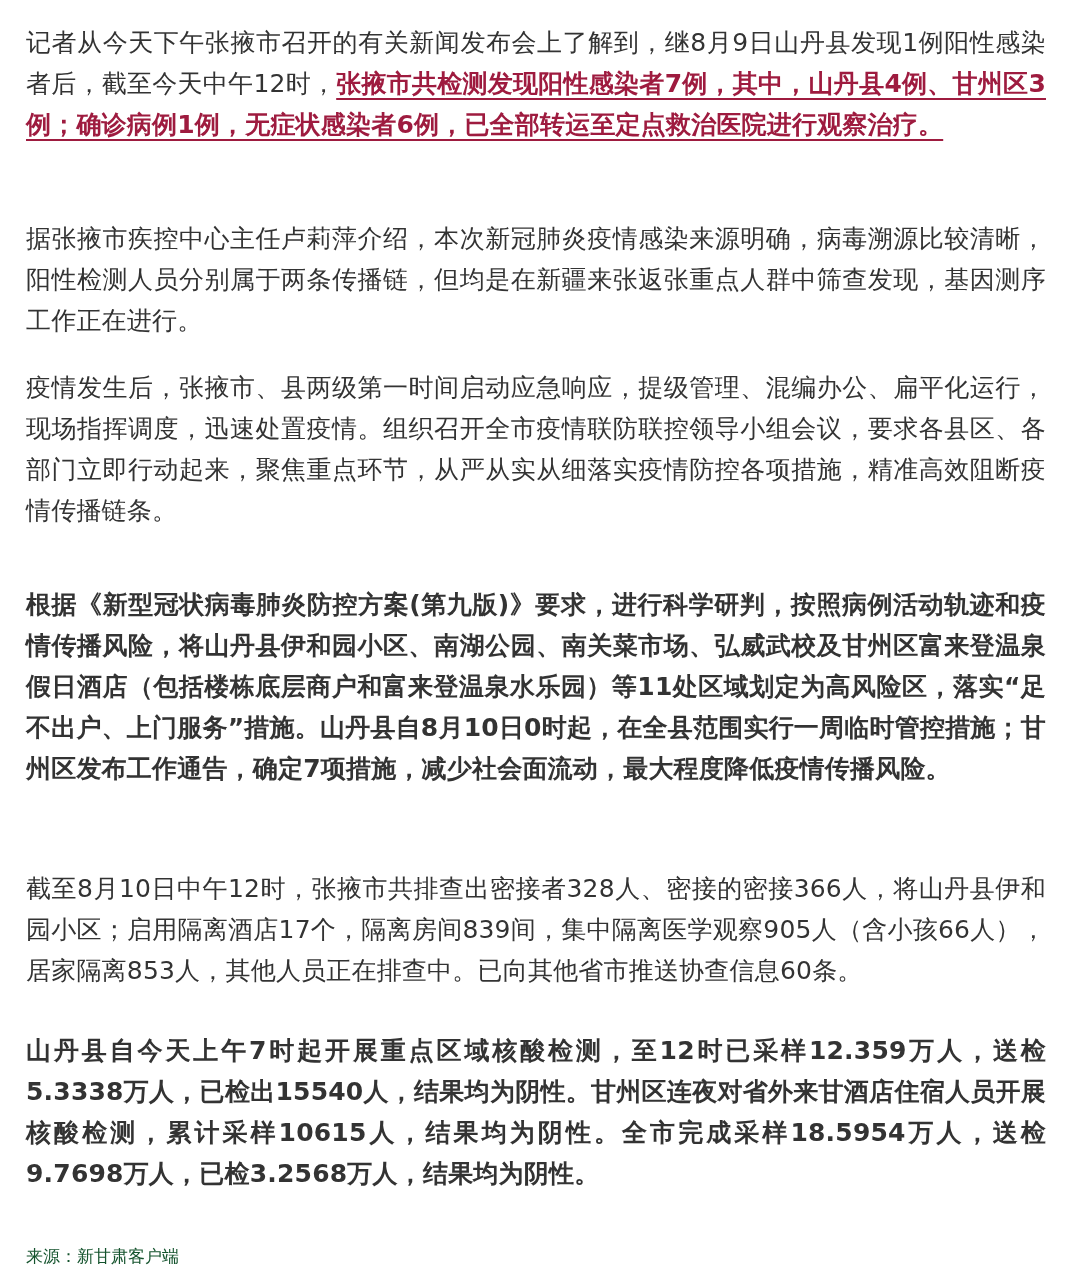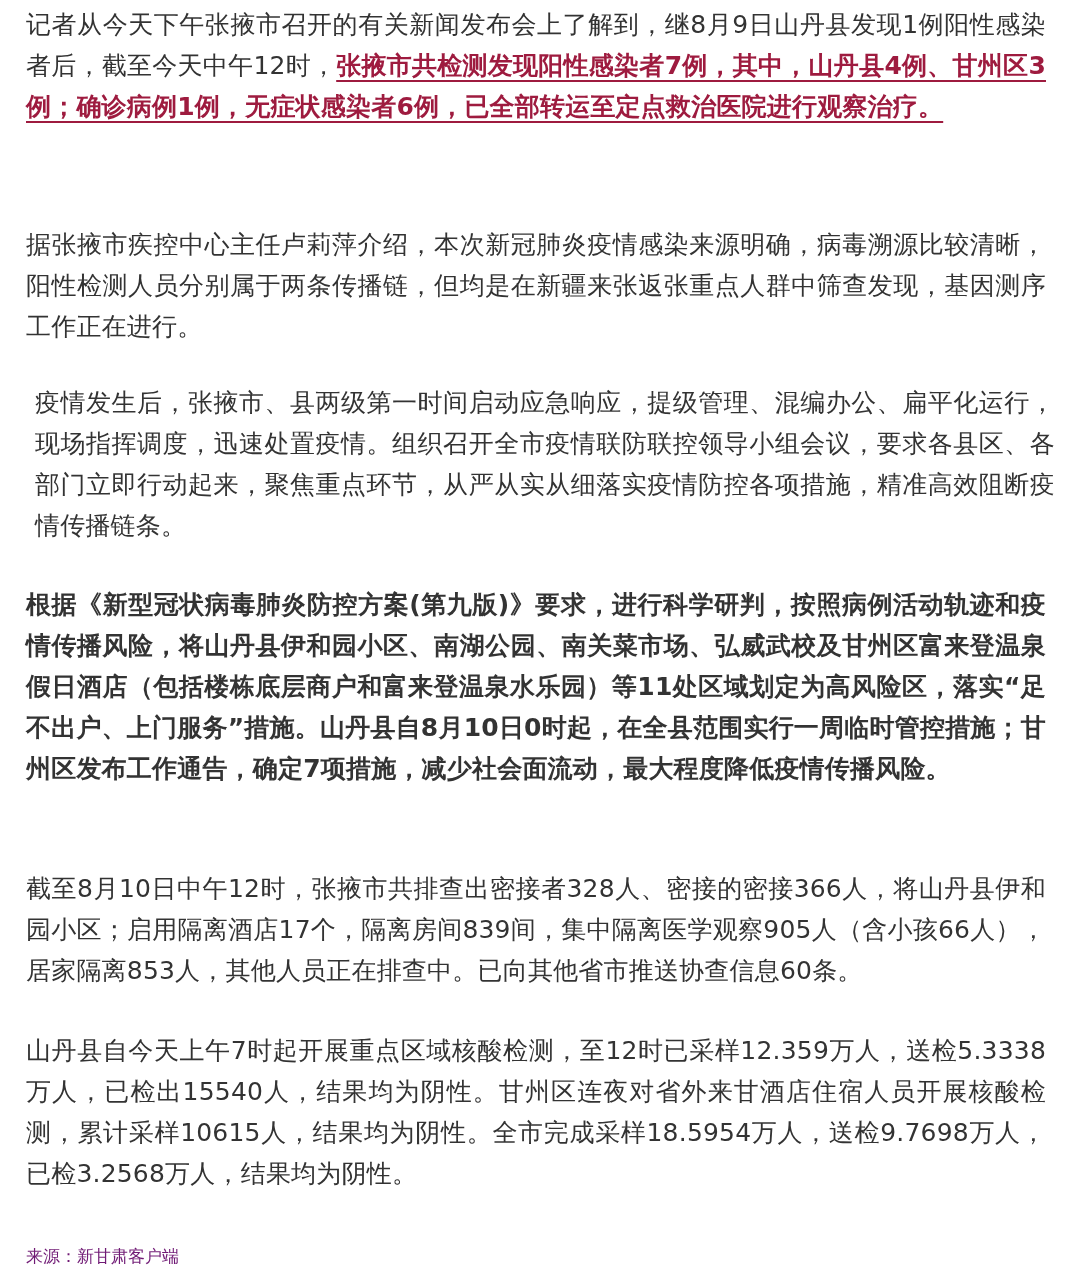--- a/index.html
+++ b/index.html
@@ -2,28 +2,28 @@
 <html><head>
 <meta charset="utf-8">
 <style>
   html, body { margin:0; padding:0; background:#ffffff; }
   body { width:1065px; height:1280px; overflow:hidden; position:relative;
     font-family:"DejaVu Sans","Liberation Sans",sans-serif; color:#333333; }
   .article { position:absolute; left:26px; top:0; width:1020px; }
   .para { font-size:25px; line-height:41px; margin:0; text-align:justify; letter-spacing:0.2px; }
   .hl { color:#9e1b3f; font-weight:bold; text-decoration:underline; text-decoration-color:#9e1b3f;
         text-underline-offset:6px; }
-  .source { position:absolute; left:26px; top:1245px; font-size:17px; color:#701a75; }
+  .source { position:absolute; left:26px; top:1245px; font-size:17px; color:#14532d; }
 </style>
 </head>
 <body>
 
 <div class="article">
-  <p class="para" style="position:absolute;top:4px;width:1020px;">
+  <p class="para" style="position:absolute;top:22px;width:1020px;">
     <span>记者从今天下午张掖市召开的有关新闻发布会上了解到，继8月9日山丹县发现1例阳性感染者后，截至今天中午12时，</span><span class="hl">张掖市共检测发现阳性感染者7例，其中，山丹县4例、甘州区3例；确诊病例1例，无症状感染者6例，已全部转运至定点救治医院进行观察治疗。</span>
   </p>
-  <p class="para" style="position:absolute;top:224px;width:1020px;">据张掖市疾控中心主任卢莉萍介绍，本次新冠肺炎疫情感染来源明确，病毒溯源比较清晰，阳性检测人员分别属于两条传播链，但均是在新疆来张返张重点人群中筛查发现，基因测序工作正在进行。</p>
-  <p class="para" style="position:absolute;top:382px;width:1020px;margin-left:9px;">疫情发生后，张掖市、县两级第一时间启动应急响应，提级管理、混编办公、扁平化运行，现场指挥调度，迅速处置疫情。组织召开全市疫情联防联控领导小组会议，要求各县区、各部门立即行动起来，聚焦重点环节，从严从实从细落实疫情防控各项措施，精准高效阻断疫情传播链条。</p>
+  <p class="para" style="position:absolute;top:218px;width:1020px;">据张掖市疾控中心主任卢莉萍介绍，本次新冠肺炎疫情感染来源明确，病毒溯源比较清晰，阳性检测人员分别属于两条传播链，但均是在新疆来张返张重点人群中筛查发现，基因测序工作正在进行。</p>
+  <p class="para" style="position:absolute;top:367px;width:1020px;">疫情发生后，张掖市、县两级第一时间启动应急响应，提级管理、混编办公、扁平化运行，现场指挥调度，迅速处置疫情。组织召开全市疫情联防联控领导小组会议，要求各县区、各部门立即行动起来，聚焦重点环节，从严从实从细落实疫情防控各项措施，精准高效阻断疫情传播链条。</p>
   <p class="para" style="position:absolute;top:584px;width:1020px;font-weight:bold;">根据《新型冠状病毒肺炎防控方案(第九版)》要求，进行科学研判，按照病例活动轨迹和疫情传播风险，将山丹县伊和园小区、南湖公园、南关菜市场、弘威武校及甘州区富来登温泉假日酒店（包括楼栋底层商户和富来登温泉水乐园）等11处区域划定为高风险区，落实“足不出户、上门服务”措施。山丹县自8月10日0时起，在全县范围实行一周临时管控措施；甘州区发布工作通告，确定7项措施，减少社会面流动，最大程度降低疫情传播风险。</p>
   <p class="para" style="position:absolute;top:868px;width:1020px;">截至8月10日中午12时，张掖市共排查出密接者328人、密接的密接366人，将山丹县伊和园小区；启用隔离酒店17个，隔离房间839间，集中隔离医学观察905人（含小孩66人），居家隔离853人，其他人员正在排查中。已向其他省市推送协查信息60条。</p>
-  <p class="para" style="position:absolute;top:1030px;width:1020px;">山丹县自今天上午7时起开展重点区域核酸检测，至12时已采样12.359万人，送检5.3338万人，已检出15540人，结果均为阴性。甘州区连夜对省外来甘酒店住宿人员开展核酸检测，累计采样10615人，结果均为阴性。全市完成采样18.5954万人，送检9.7698万人，已检3.2568万人，结果均为阴性。</p>
+  <p class="para" style="position:absolute;top:1030px;width:1020px;font-weight:bold;">山丹县自今天上午7时起开展重点区域核酸检测，至12时已采样12.359万人，送检5.3338万人，已检出15540人，结果均为阴性。甘州区连夜对省外来甘酒店住宿人员开展核酸检测，累计采样10615人，结果均为阴性。全市完成采样18.5954万人，送检9.7698万人，已检3.2568万人，结果均为阴性。</p>
 </div>
 <div class="source">来源：新甘肃客户端</div>
 
 </body></html>

